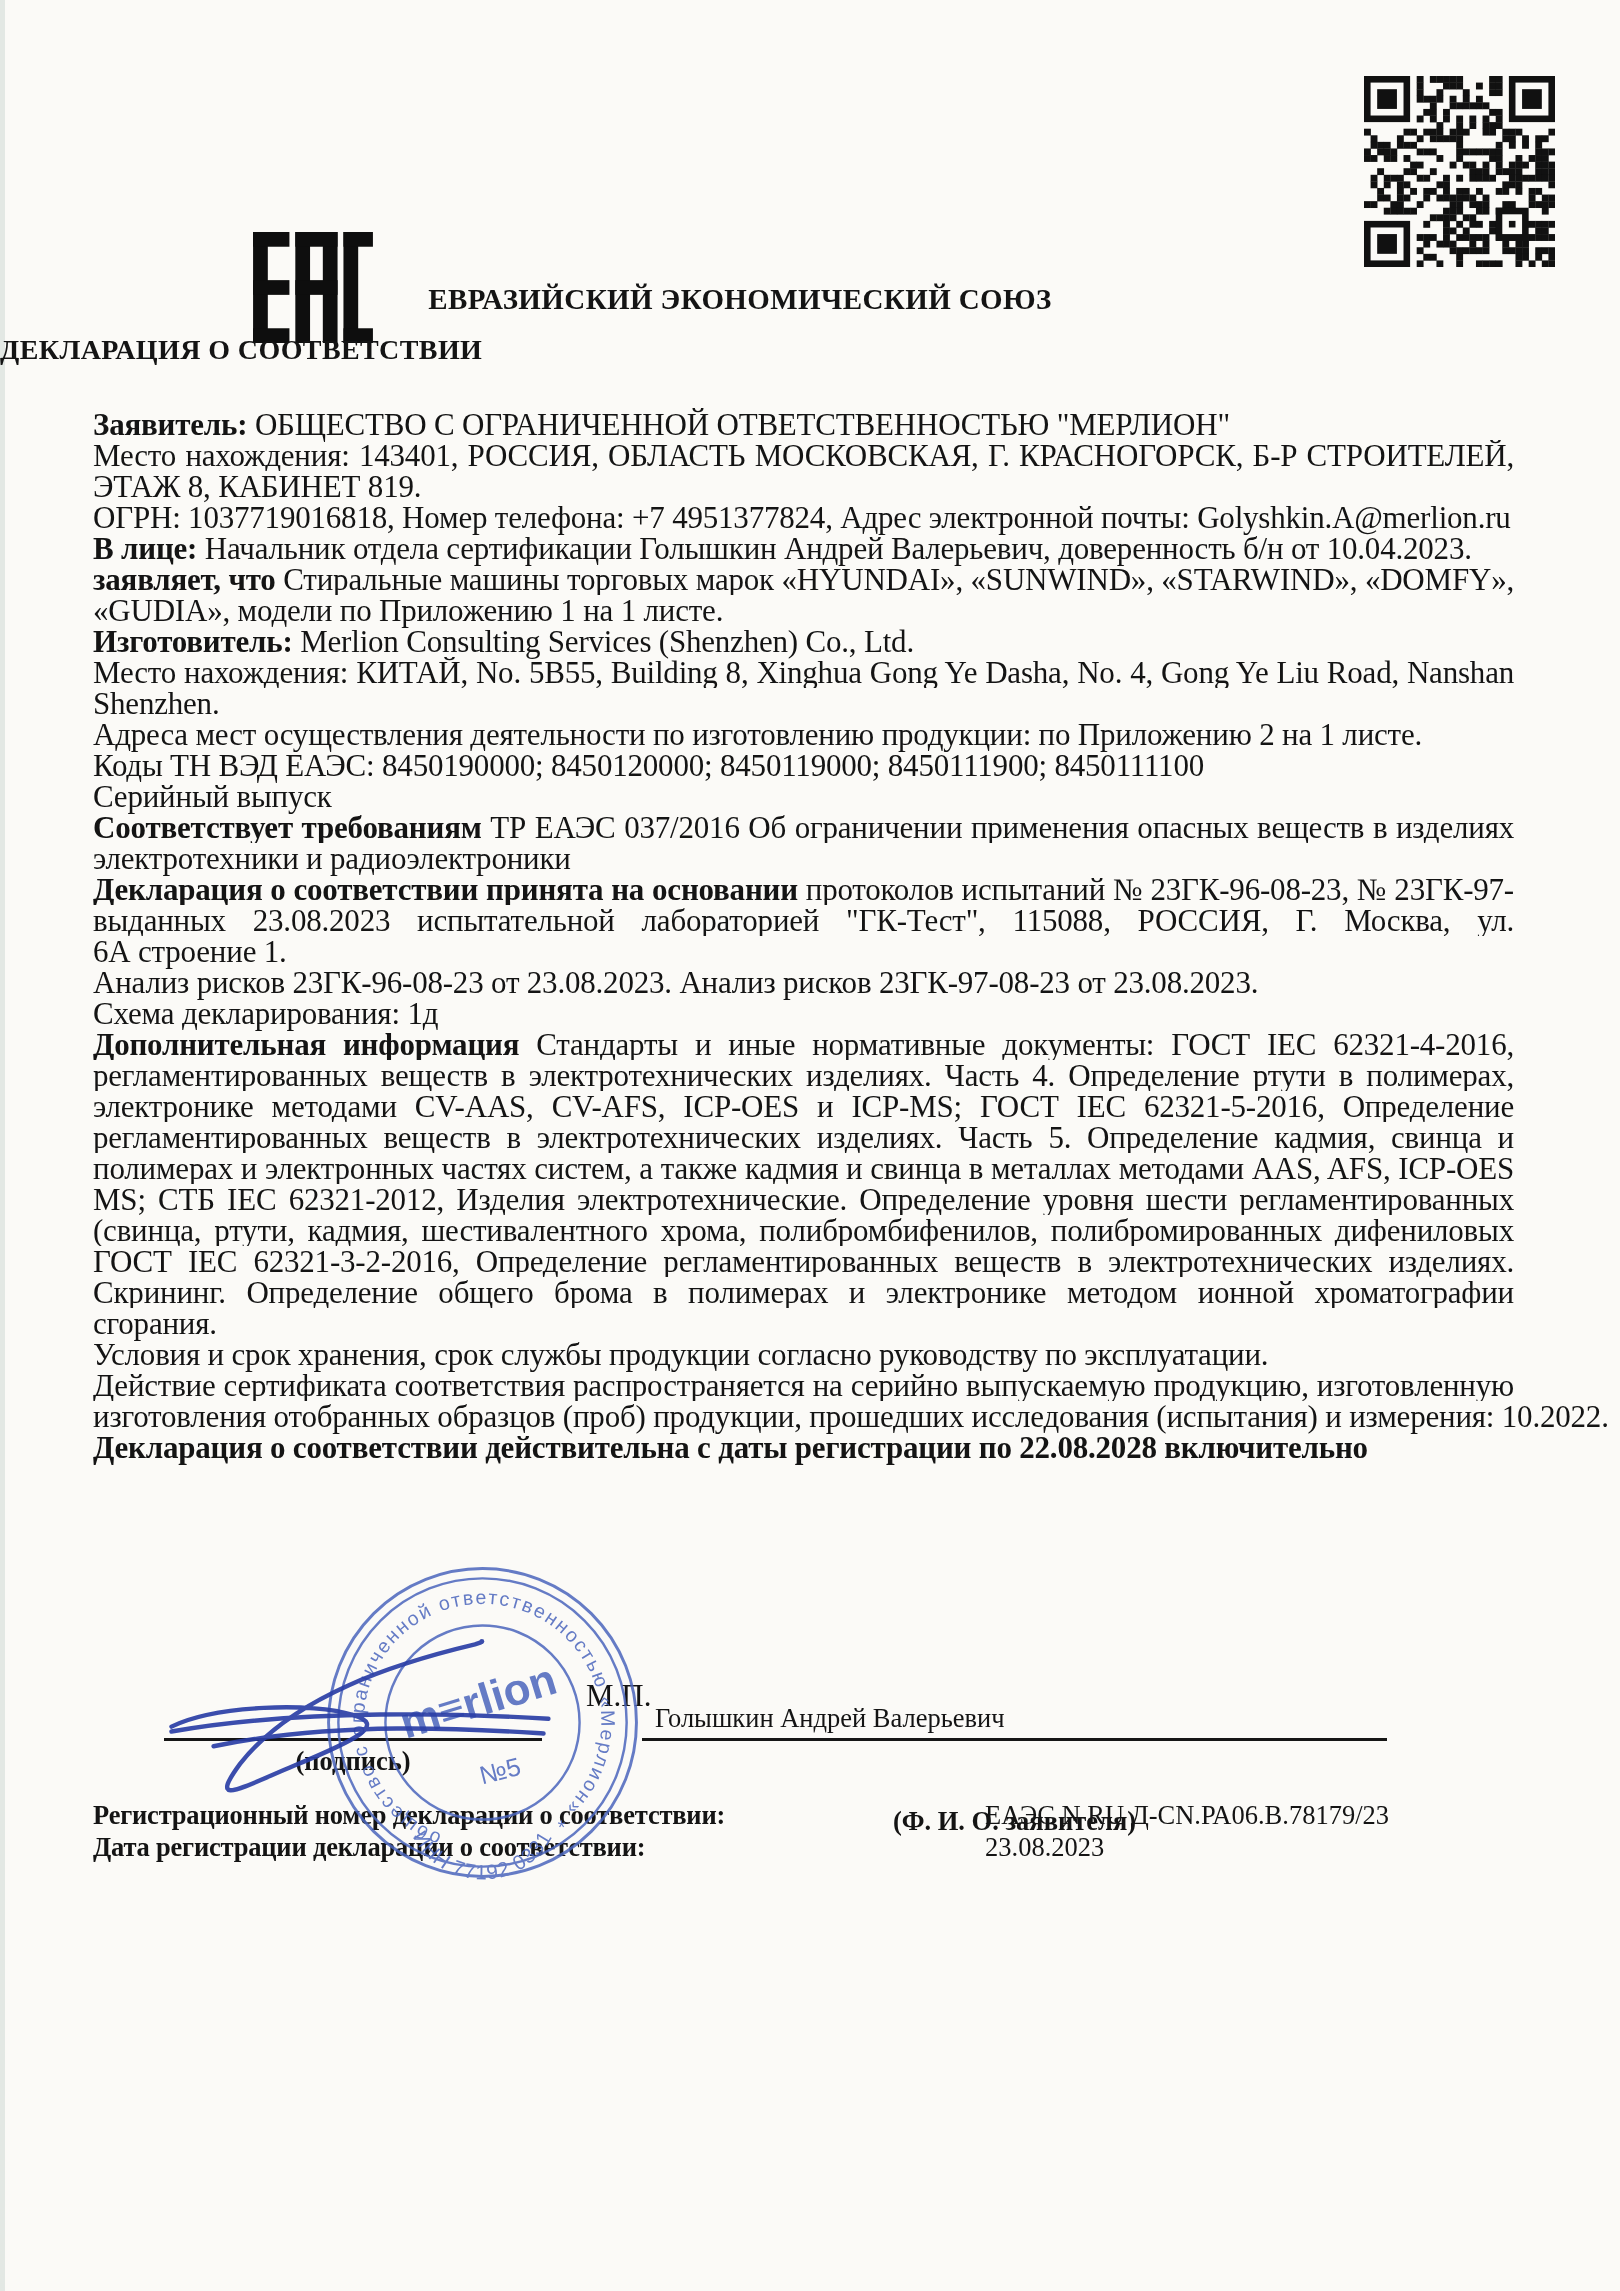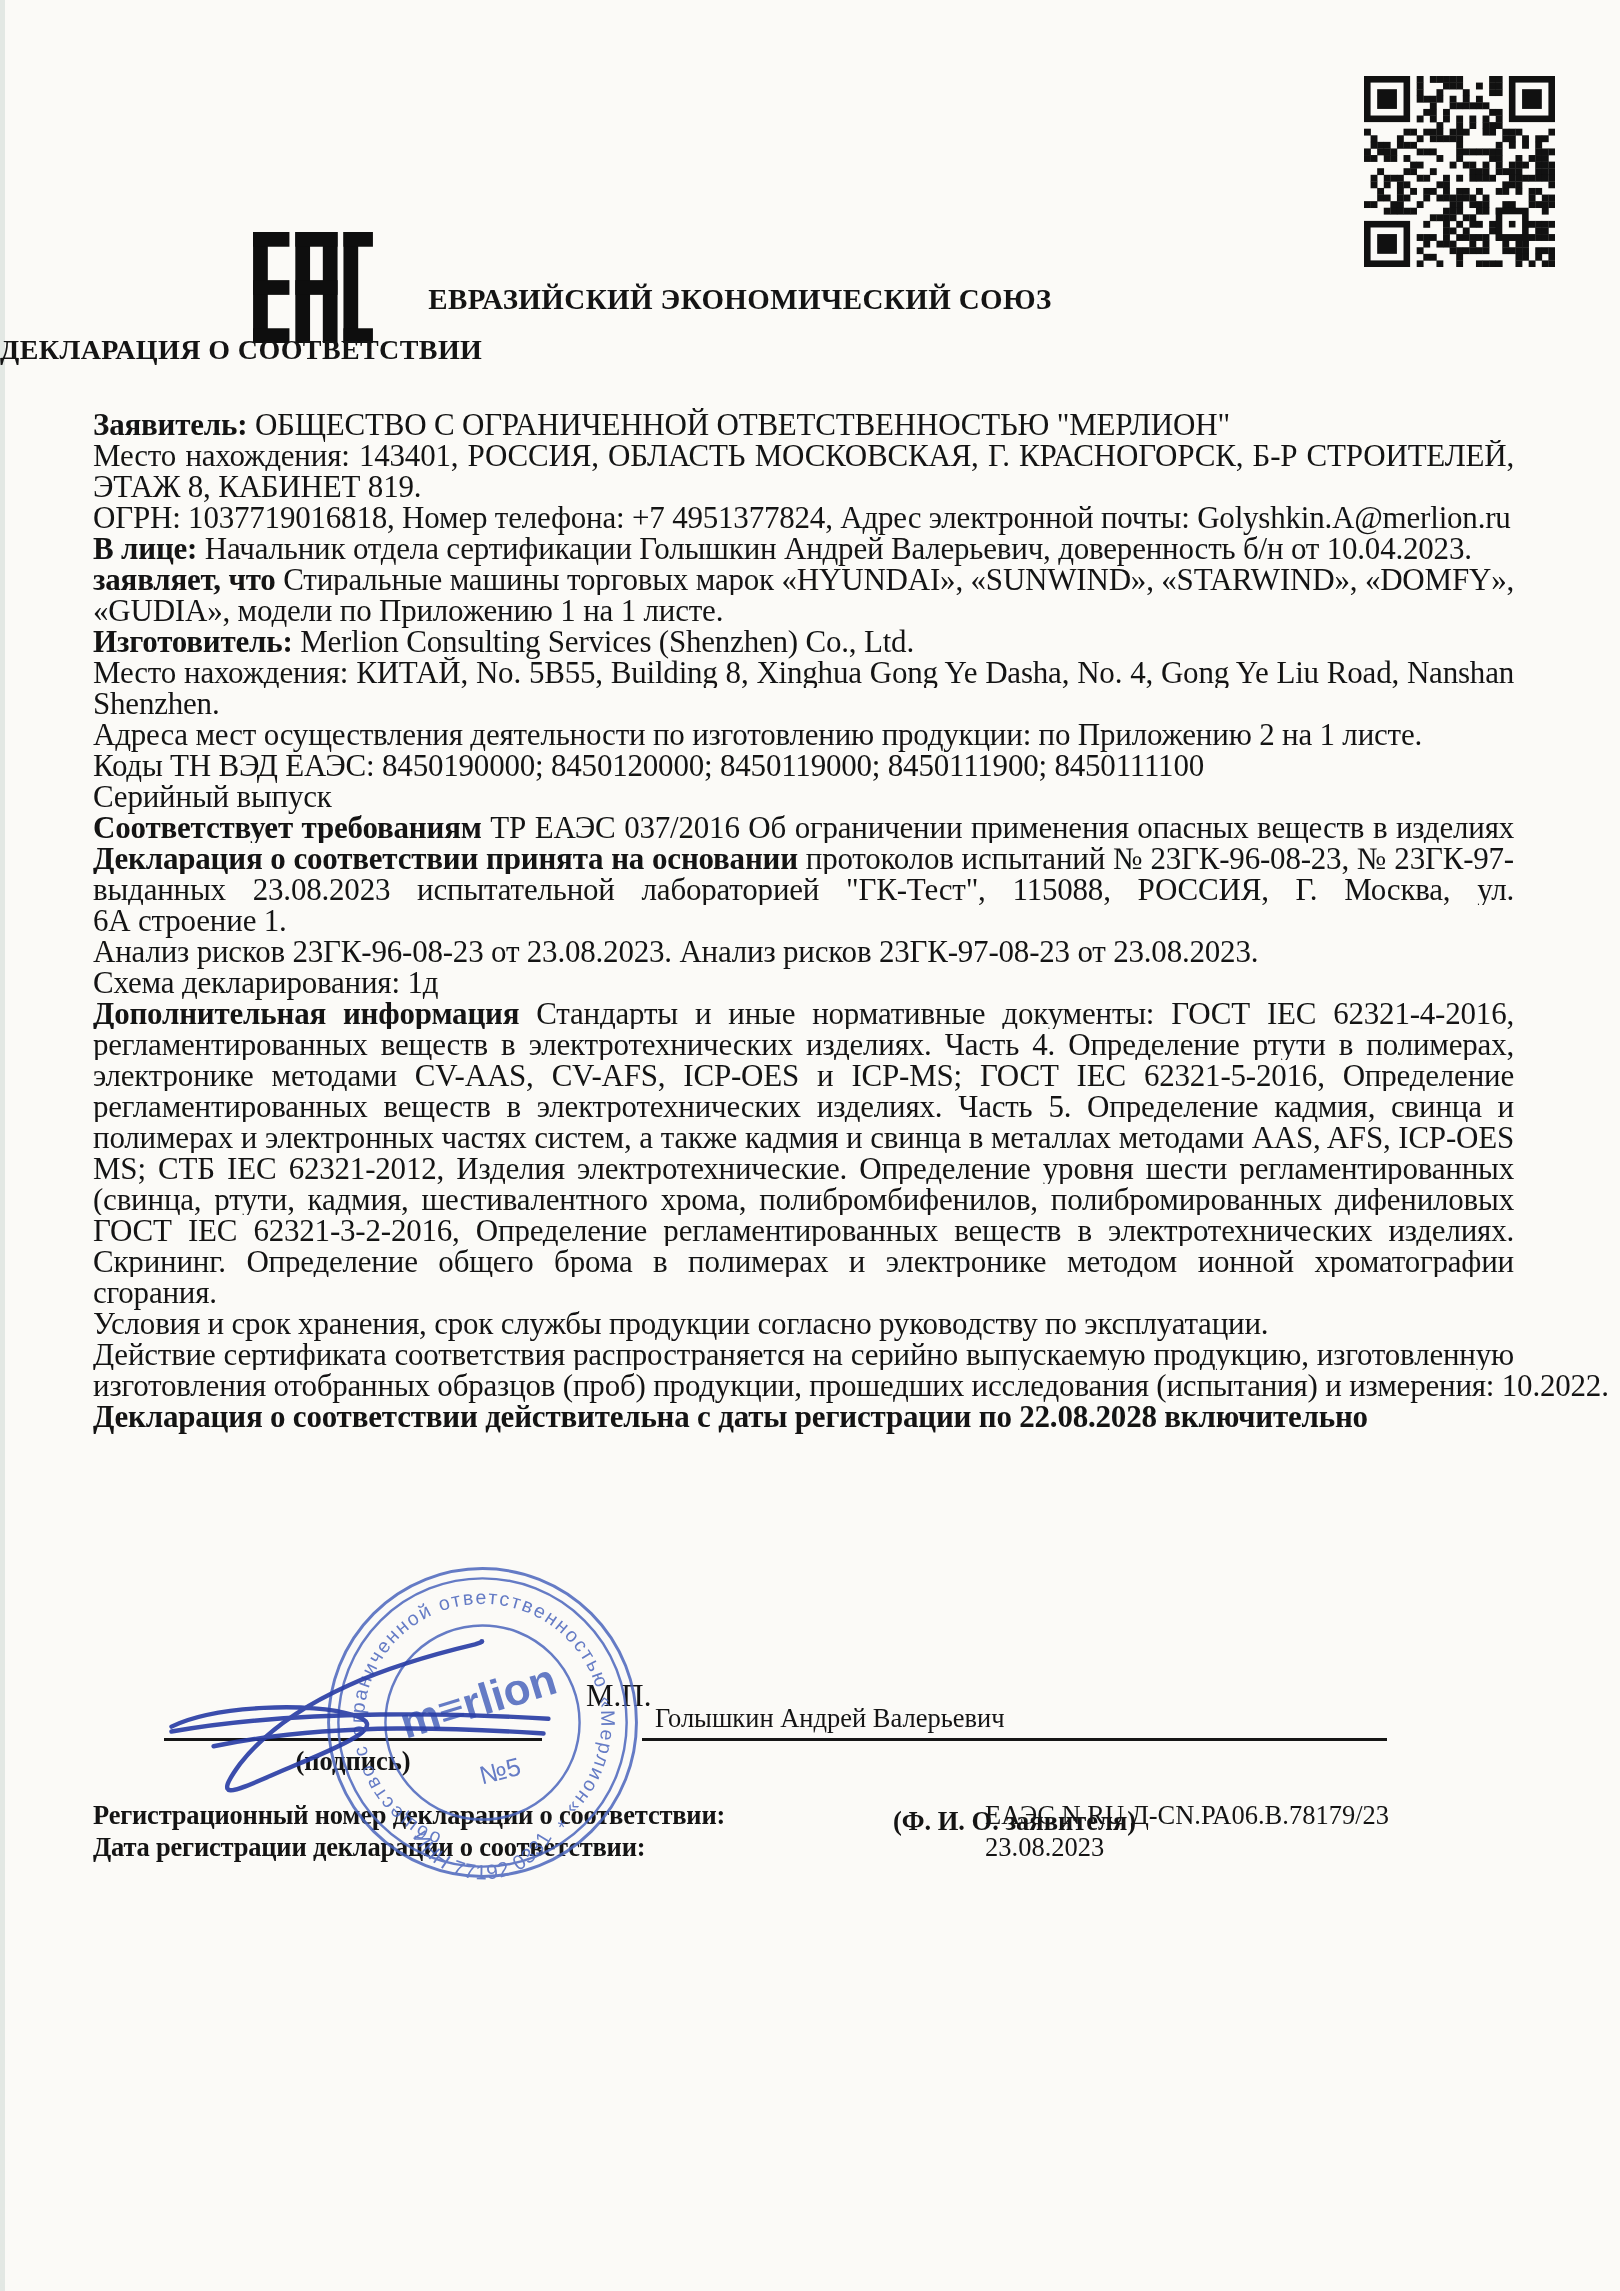--- a/index.html
+++ b/index.html
@@ -405,20 +405,21 @@
     <div class="ln"><b>В лице: </b><span>Начальник отдела сертификации Голышкин Андрей Валерьевич, доверенность б/н от 10.04.2023.</span></div>
     <div class="ln j"><b>заявляет, что </b><span>Стиральные машины торговых марок «HYUNDAI», «SUNWIND», «STARWIND», «DOMFY»,</span></div>
     <div class="ln"><span>«GUDIA», модели по Приложению 1 на 1 листе.</span></div>
     <div class="ln"><b>Изготовитель: </b><span>Merlion Consulting Services (Shenzhen) Co., Ltd.</span></div>
     <div class="ln j"><span>Место нахождения: КИТАЙ, No. 5B55, Building 8, Xinghua Gong Ye Dasha, No. 4, Gong Ye Liu Road, Nanshan District,</span></div>
     <div class="ln"><span>Shenzhen.</span></div>
     <div class="ln"><span>Адреса мест осуществления деятельности по изготовлению продукции: по Приложению 2 на 1 листе.</span></div>
     <div class="ln"><span>Коды ТН ВЭД ЕАЭС: 8450190000; 8450120000; 8450119000; 8450111900; 8450111100</span></div>
     <div class="ln"><span>Серийный выпуск</span></div>
     <div class="ln j"><b>Соответствует требованиям </b><span>ТР ЕАЭС 037/2016 Об ограничении применения опасных веществ в изделиях</span></div>
+    <div class="ln"><span>электротехники и радиоэлектроники</span></div>
     <div class="ln j"><b>Декларация о соответствии принята на основании </b><span>протоколов испытаний № 23ГК-96-08-23, № 23ГК-97-08-23,</span></div>
     <div class="ln j"><span>выданных 23.08.2023 испытательной лабораторией "ГК-Тест", 115088, РОССИЯ, Г. Москва, ул. Новоостаповская, дом</span></div>
     <div class="ln"><span>6А строение 1.</span></div>
     <div class="ln"><span>Анализ рисков 23ГК-96-08-23 от 23.08.2023. Анализ рисков 23ГК-97-08-23 от 23.08.2023.</span></div>
     <div class="ln"><span>Схема декларирования: 1д</span></div>
     <div class="ln j"><b>Дополнительная информация </b><span>Стандарты и иные нормативные документы: ГОСТ IEC 62321-4-2016, Определение</span></div>
     <div class="ln j"><span>регламентированных веществ в электротехнических изделиях. Часть 4. Определение ртути в полимерах, металлах и</span></div>
     <div class="ln j"><span>электронике методами CV-AAS, CV-AFS, ICP-OES и ICP-MS; ГОСТ IEC 62321-5-2016, Определение</span></div>
     <div class="ln j"><span>регламентированных веществ в электротехнических изделиях. Часть 5. Определение кадмия, свинца и хрома в</span></div>
     <div class="ln j"><span>полимерах и электронных частях систем, а также кадмия и свинца в металлах методами AAS, AFS, ICP-OES и ICP-</span></div>

